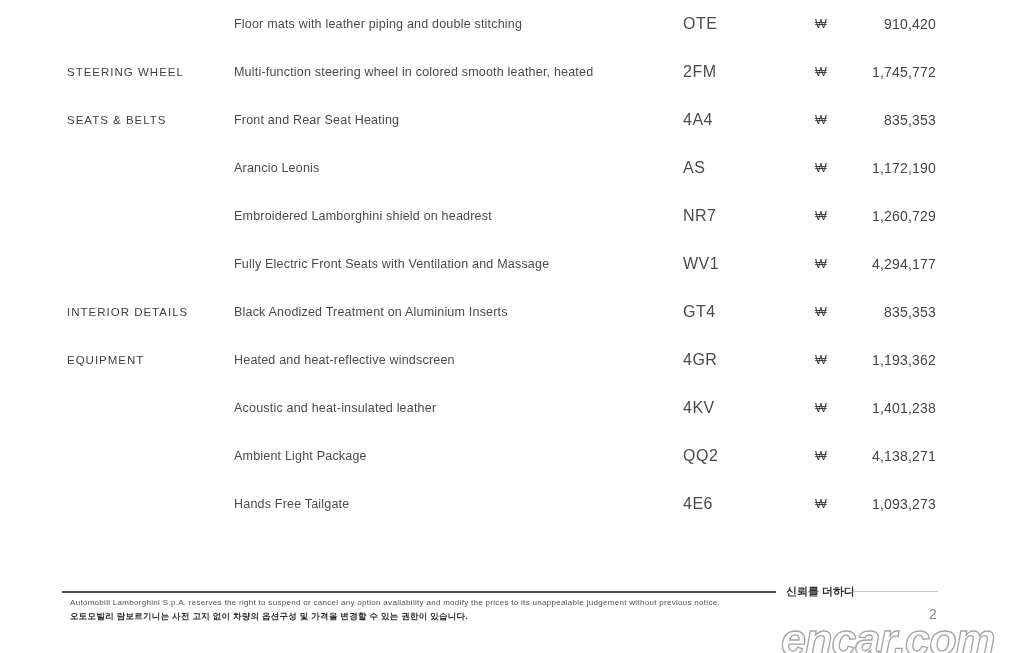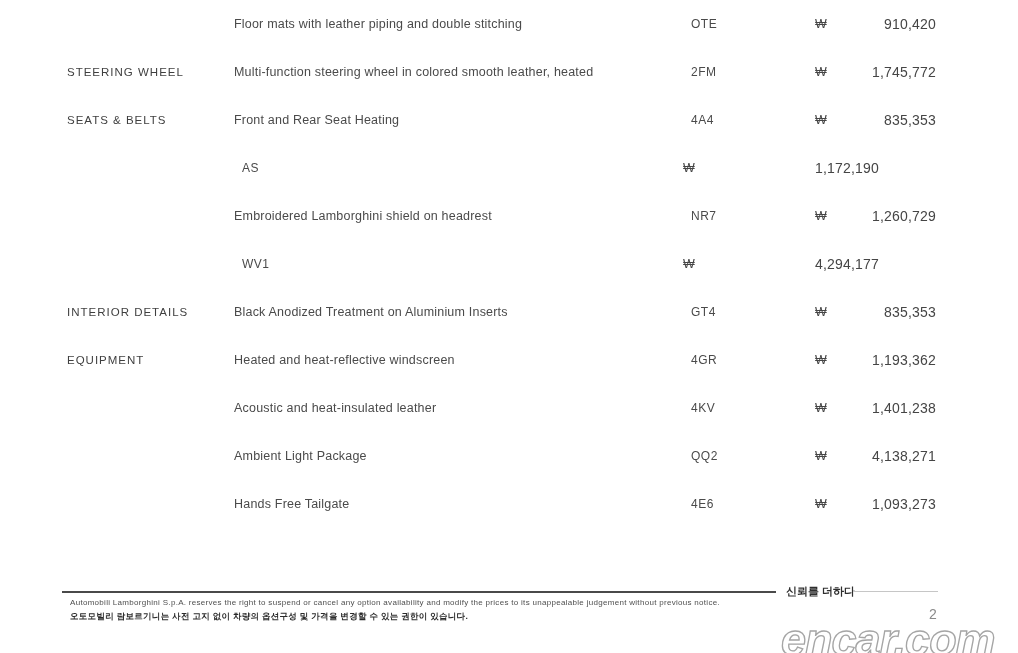--- a/index.html
+++ b/index.html
@@ -33,24 +33,23 @@
     font-size: 11.5px;
     letter-spacing: 1px;
     color: #3f3f3f;
   }
   .desc {
     font-size: 12.5px;
     color: #4a4a4a;
     letter-spacing: 0.2px;
   }
   .code {
-    font-size: 12px;
+    font-size: 16px;
     color: #4a4a4a;
     letter-spacing: 0.5px;
-    margin-left: 8px;
   }
   .won {
     font-size: 12.5px;
     color: #454545;
   }
   .price {
     font-size: 14px;
     color: #454545;
     text-align: right;
     letter-spacing: 0.2px;
@@ -149,35 +148,37 @@
     <div class="row">
       <div class="cell cat">SEATS &amp; BELTS</div>
       <div class="cell desc">Front and Rear Seat Heating</div>
       <div class="cell code">4A4</div>
       <div class="cell won">₩</div>
       <div class="cell price">835,353</div>
     </div>
 
     <div class="row">
       <div class="cell cat"></div>
+      <div class="cell desc">Arancio Leonis</div>
       <div class="cell code">AS</div>
       <div class="cell won">₩</div>
       <div class="cell price">1,172,190</div>
     </div>
 
     <div class="row">
       <div class="cell cat"></div>
       <div class="cell desc">Embroidered Lamborghini shield on headrest</div>
       <div class="cell code">NR7</div>
       <div class="cell won">₩</div>
       <div class="cell price">1,260,729</div>
     </div>
 
     <div class="row">
       <div class="cell cat"></div>
+      <div class="cell desc">Fully Electric Front Seats with Ventilation and Massage</div>
       <div class="cell code">WV1</div>
       <div class="cell won">₩</div>
       <div class="cell price">4,294,177</div>
     </div>
 
     <div class="row">
       <div class="cell cat">INTERIOR DETAILS</div>
       <div class="cell desc">Black Anodized Treatment on Aluminium Inserts</div>
       <div class="cell code">GT4</div>
       <div class="cell won">₩</div>

